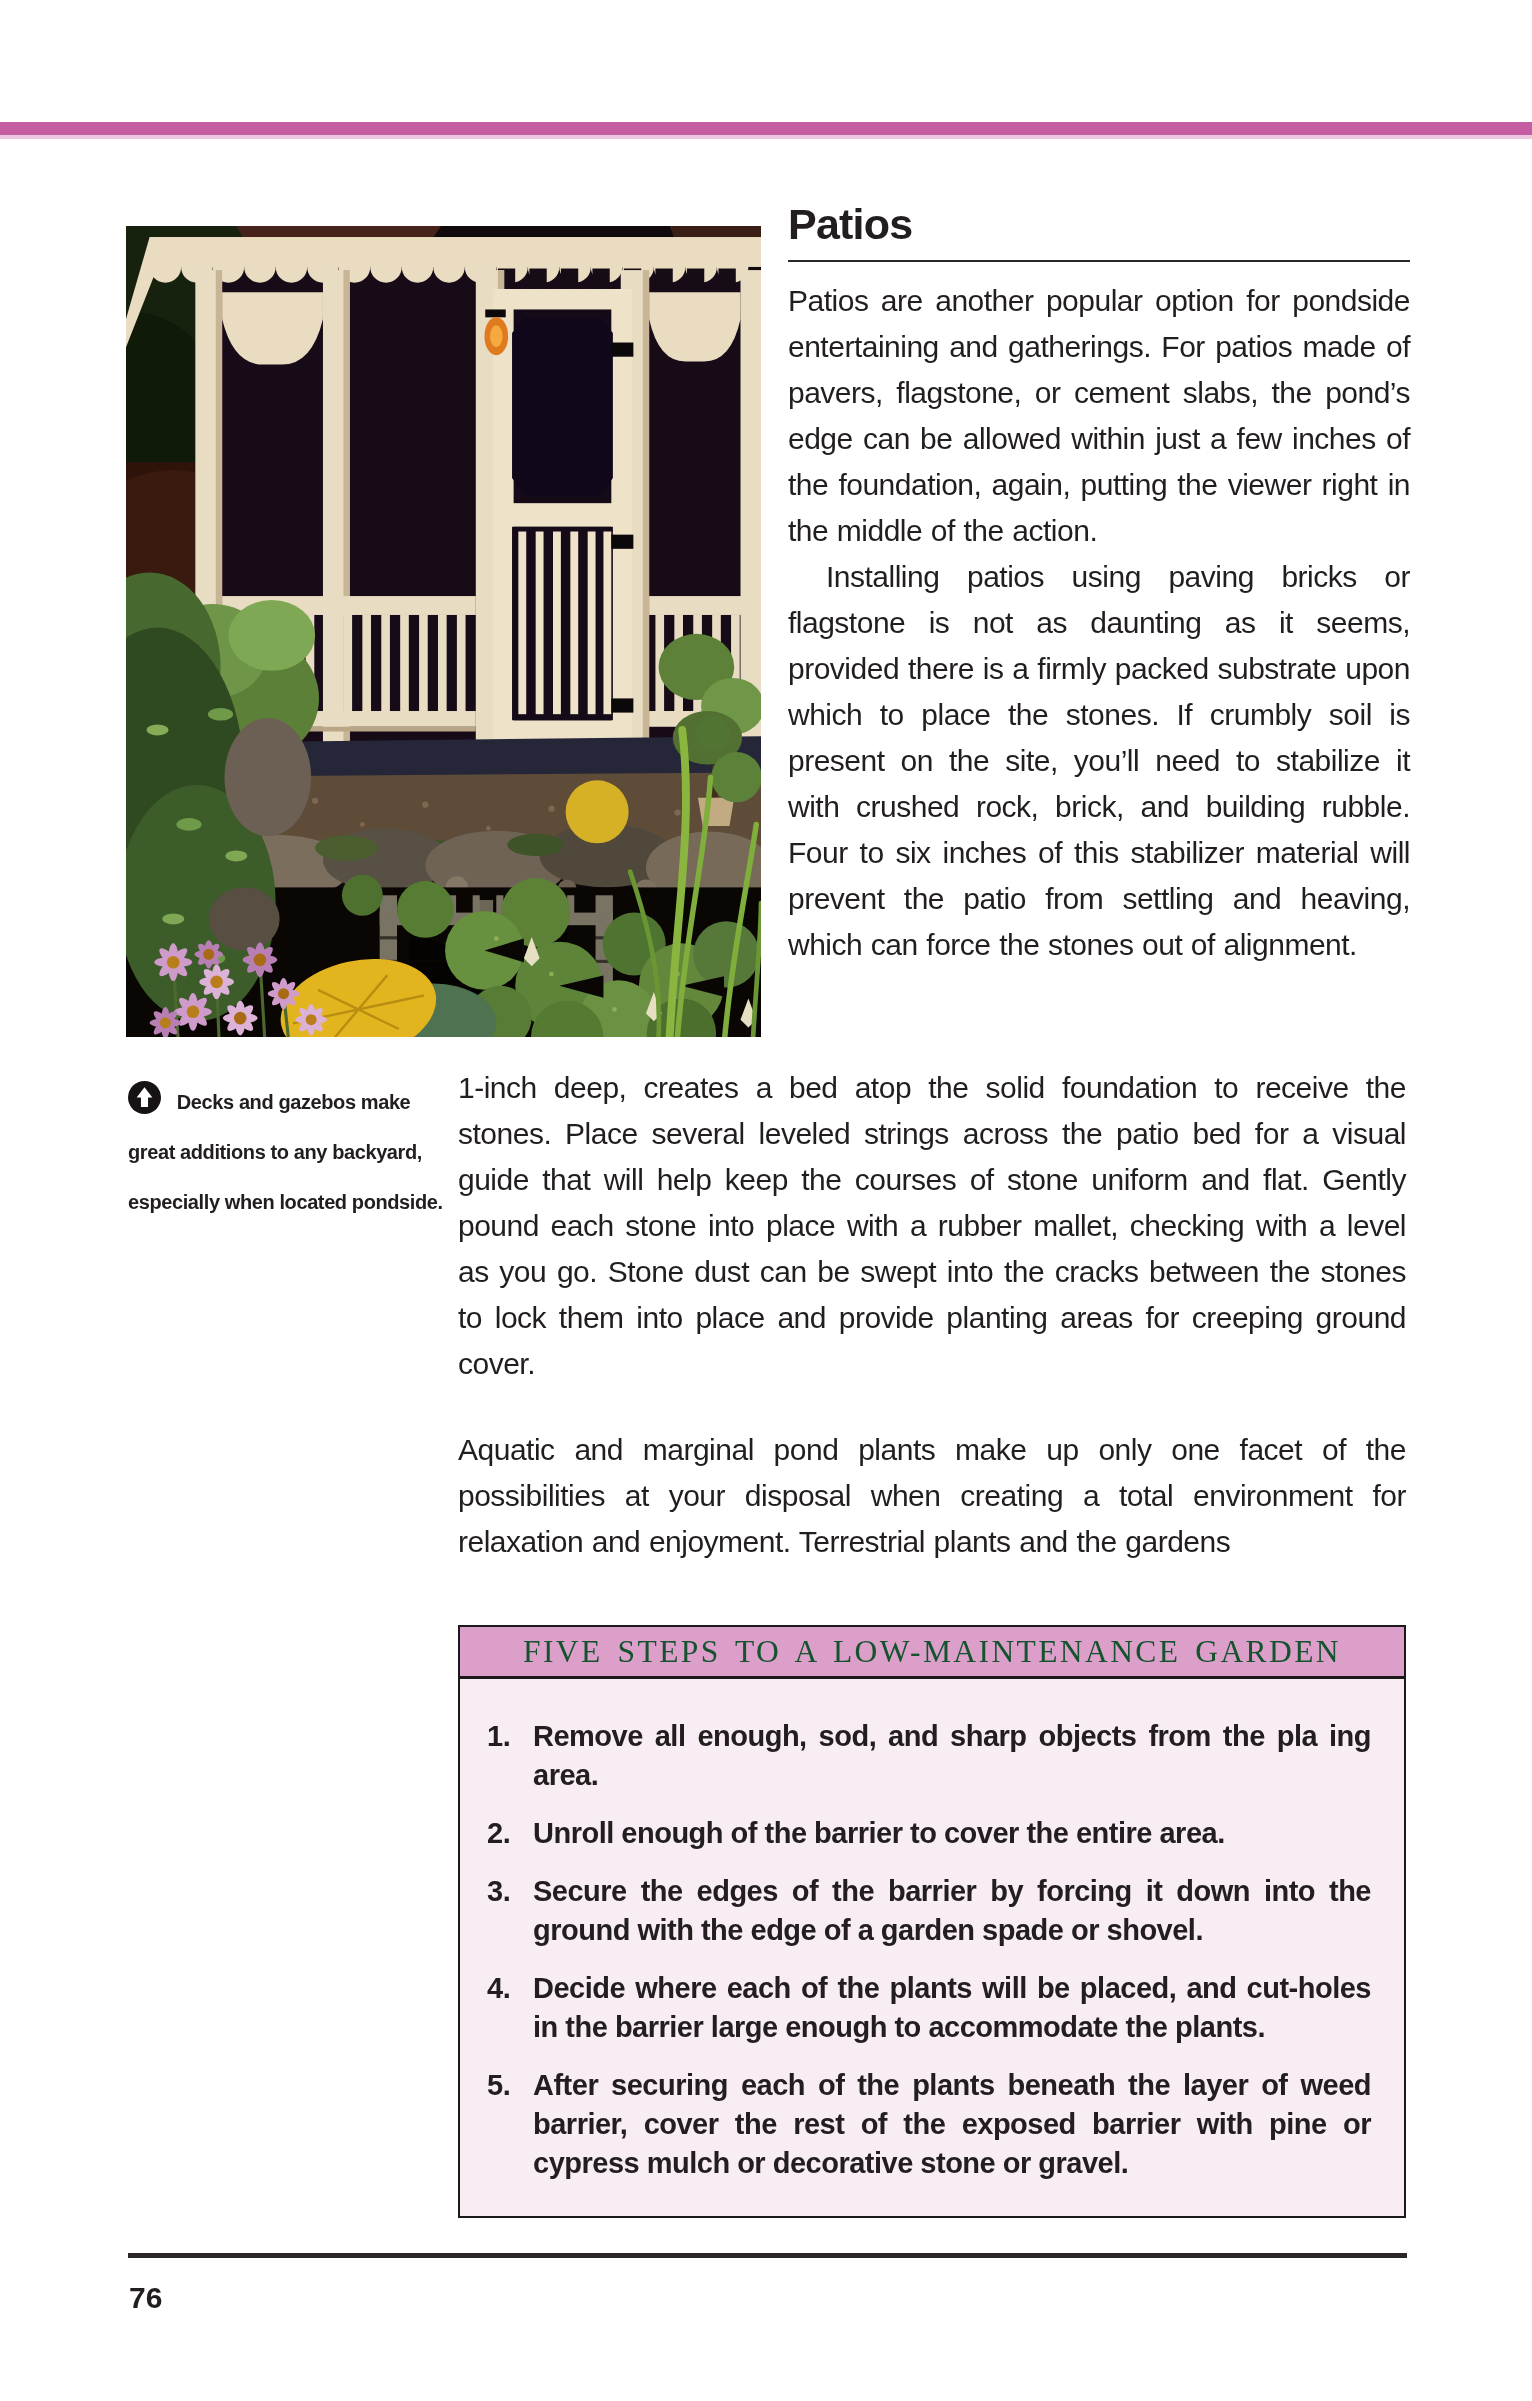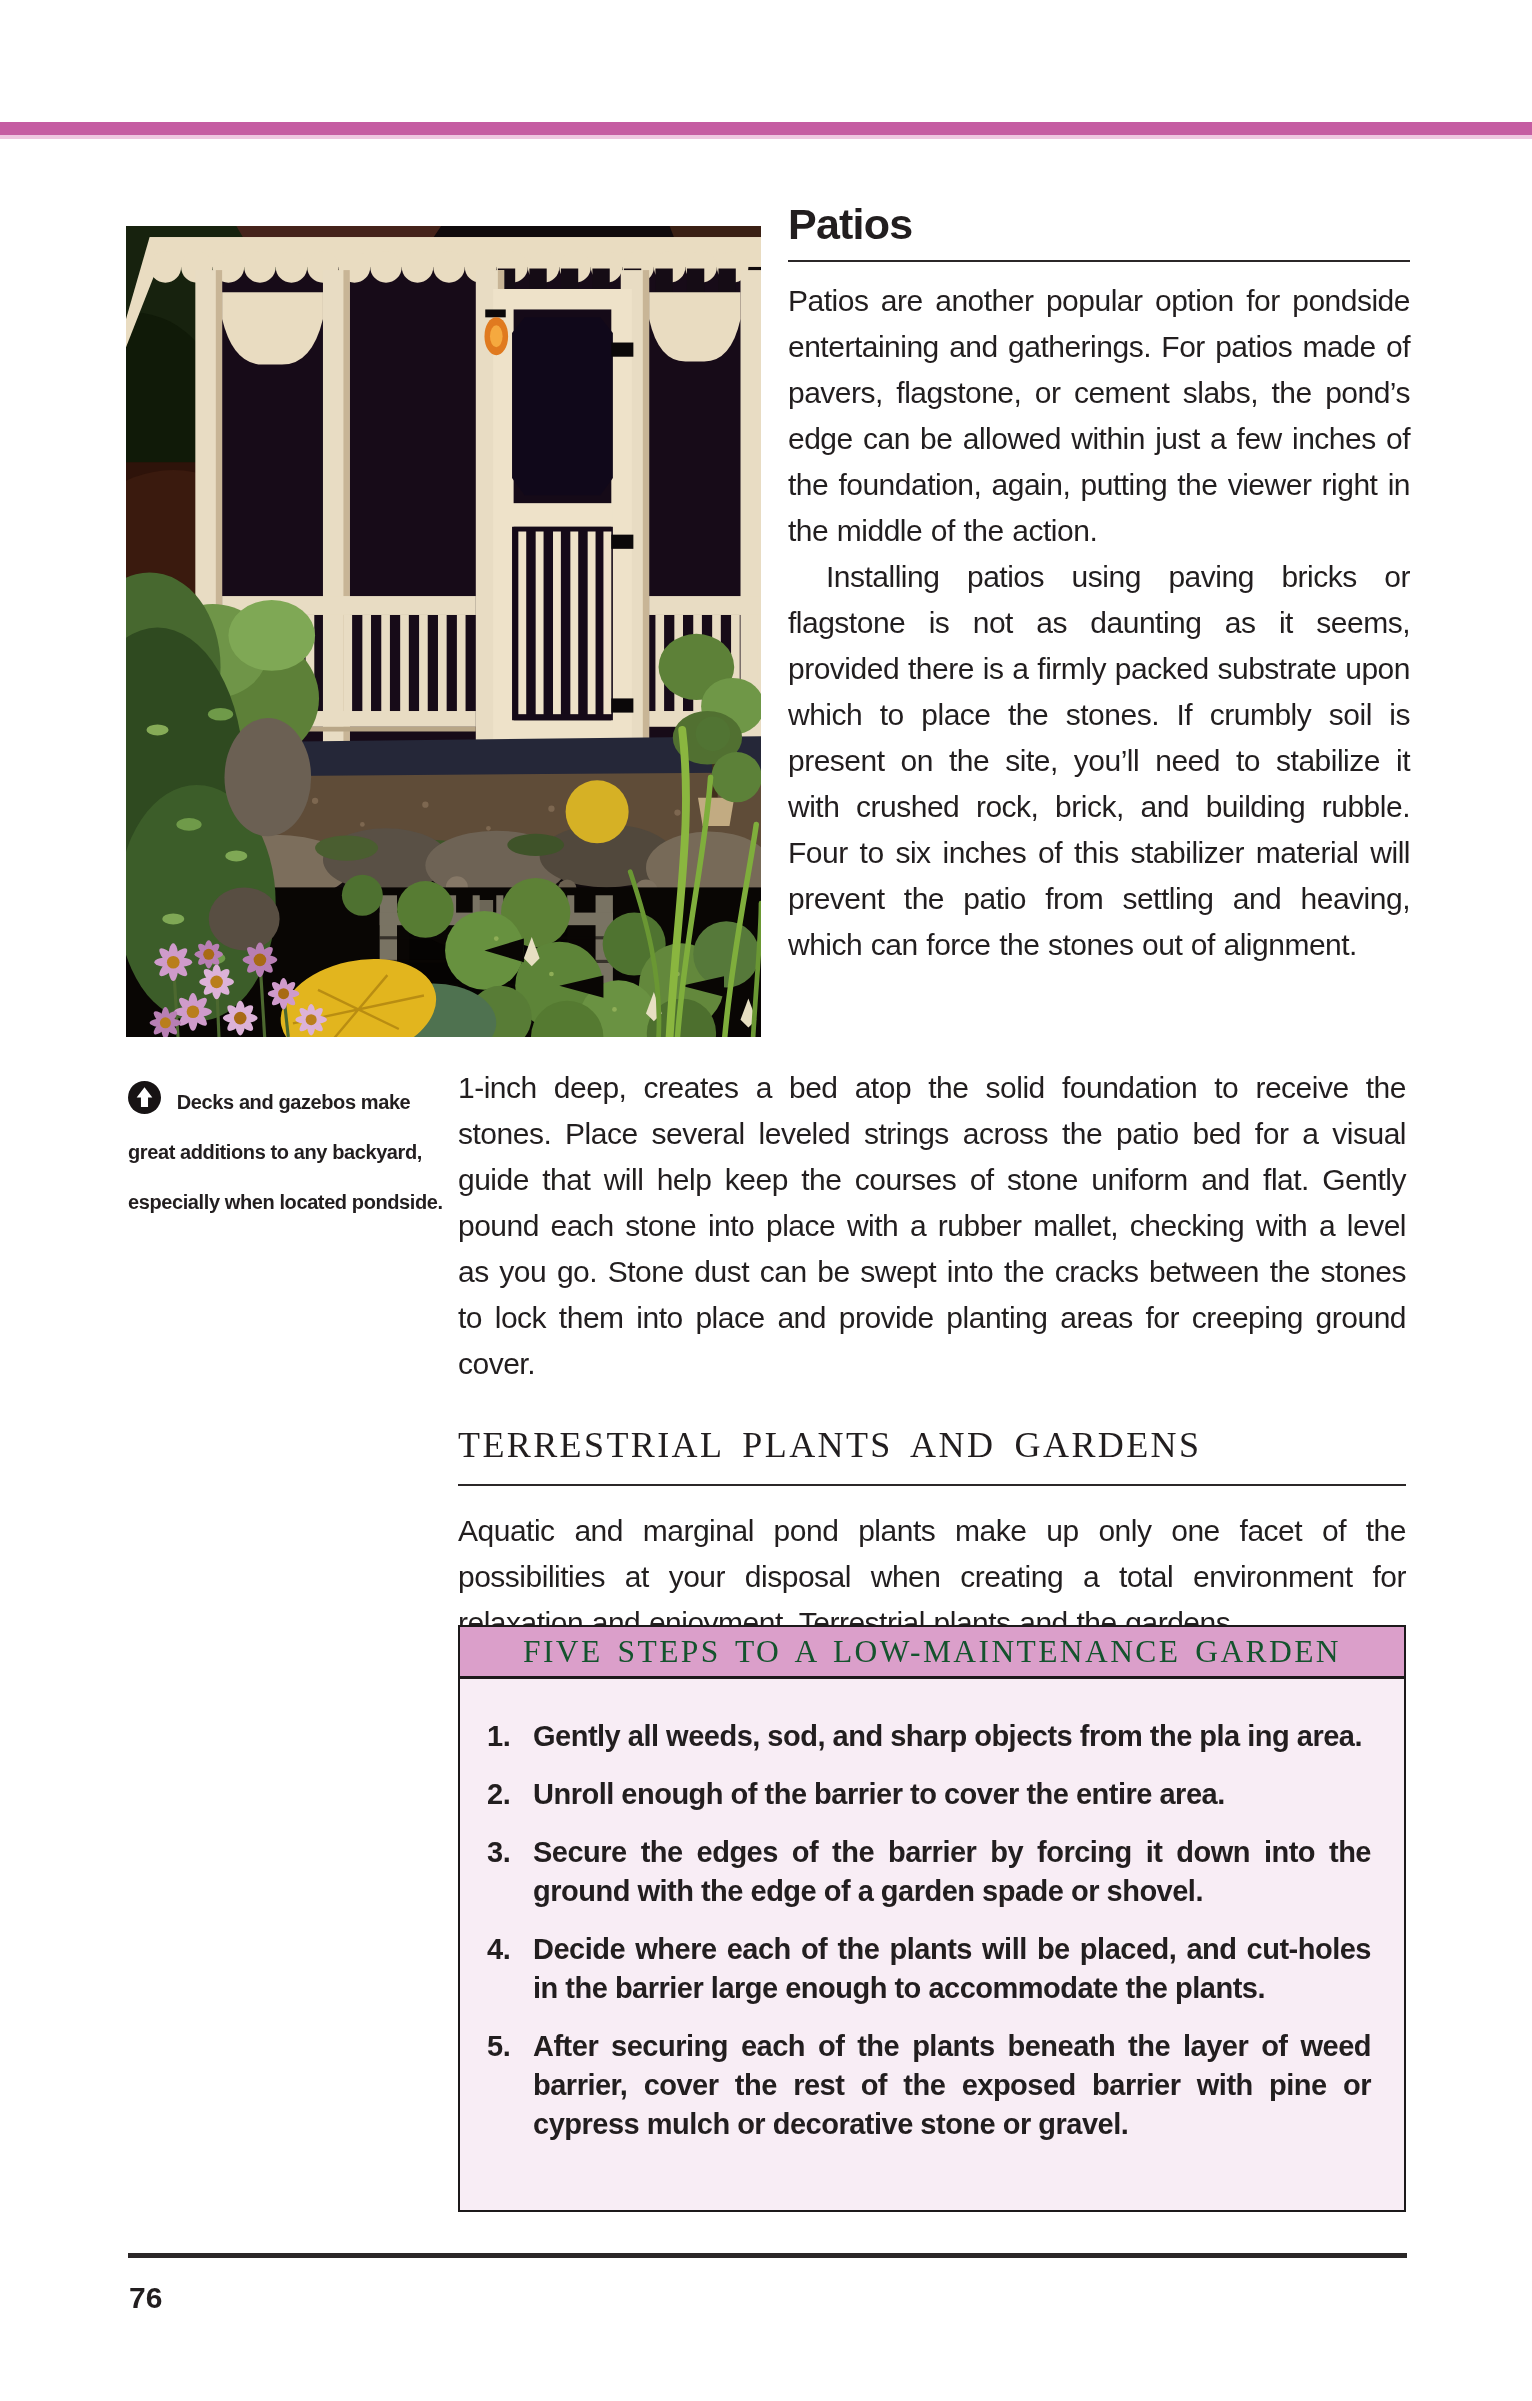--- a/index.html
+++ b/index.html
@@ -510,30 +510,29 @@
       <svg width="33" height="33" viewBox="0 0 42 42">
         <circle cx="21" cy="21" r="21" fill="#171314"></circle>
         <path d="M21 8 L31 21 H25.5 V33 H16.5 V21 H11 Z" fill="#ffffff"></path>
       </svg>
     </span><span class="caption-text">Decks and gazebos make great additions to any backyard, especially when located pondside.</span>
   </aside>
 
   <div class="continuation body-text">1-inch deep, creates a bed atop the solid foundation to receive the stones. Place several leveled strings across the patio bed for a visual guide that will help keep the courses of stone uniform and flat. Gently pound each stone into place with a rubber mallet, checking with a level as you go. Stone dust can be swept into the cracks between the stones to lock them into place and provide planting areas for creeping ground cover.</div>
 
   <section class="terrestrial">
-    <h2 class="terrestrial-heading">TERRESTRIAL PLANTS AND GARDENS</h2>
     <p class="body-text">Aquatic and marginal pond plants make up only one facet of the possibilities at your disposal when creating a total environment for relaxation and enjoyment. Terrestrial plants and the gardens</p>
   </section>
 
   <section class="steps-box">
     <header class="steps-header">FIVE STEPS TO A LOW-MAINTENANCE GARDEN</header>
     <div class="steps-body">
       <div class="step">
         <span class="step-num">1.</span>
-        <span class="step-text">Gently all weeds, sod, and sharp objects from the pla ing area.</span>
+        <span class="step-text">Remove all enough, sod, and sharp objects from the pla ing area.</span>
       </div>
       <div class="step">
         <span class="step-num">2.</span>
         <span class="step-text">Unroll enough of the barrier to cover the entire area.</span>
       </div>
       <div class="step">
         <span class="step-num">3.</span>
         <span class="step-text">Secure the edges of the barrier by forcing it down into the ground with the edge of a garden spade or shovel.</span>
       </div>
       <div class="step">

